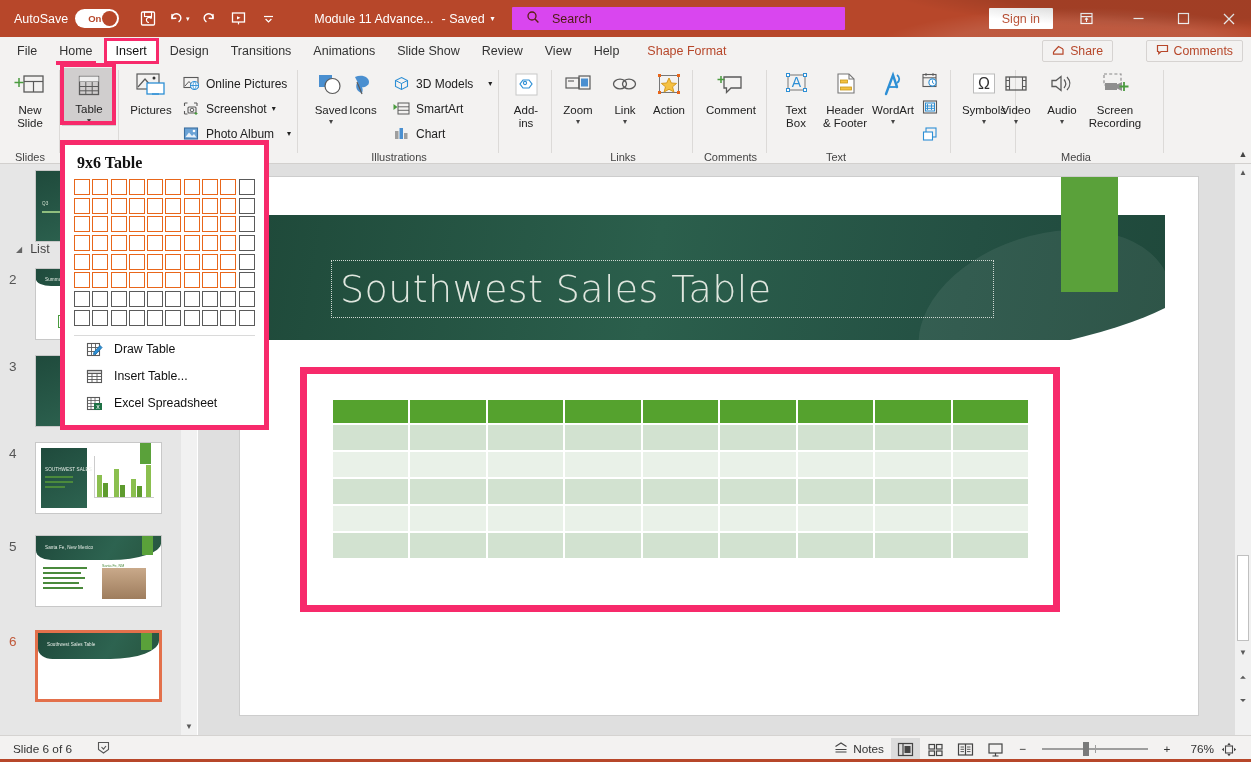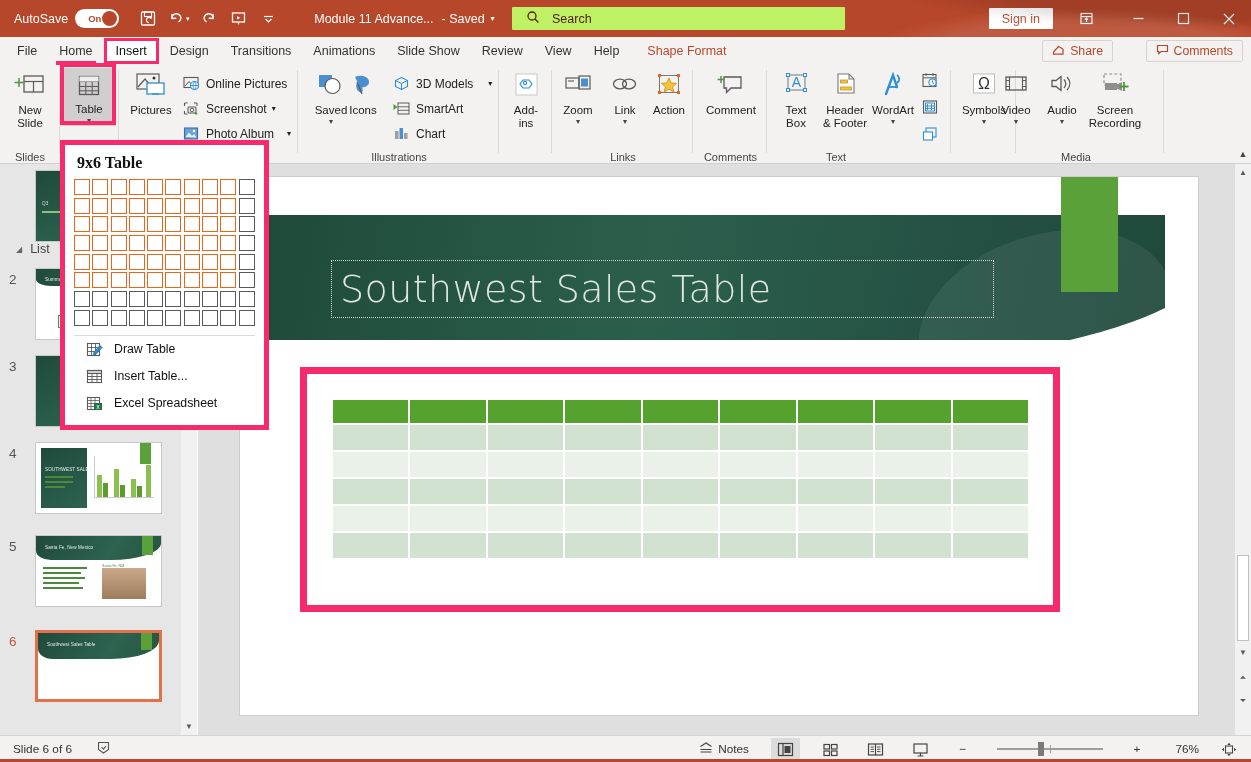--- a/index.html
+++ b/index.html
@@ -39,21 +39,21 @@
     width: 27px; height: 26px; display: flex; align-items: center; justify-content: center;
     color: #fff; font-size: 15px; position: relative;
   }
   .qat-btn svg { display:block; }
   .doc-title {
     margin-left: 32px; font-size: 12.5px; color: #fff; white-space: nowrap;
   }
   .saved-state { font-size: 12.5px; color: #fff; margin-left: 8px; }
   .search-box {
     position: absolute; left: 512px; top: 7px; width: 333px; height: 23px;
-    background: #bef264; display: flex; align-items: center; border-radius: 1px;
+    background: #d946ef; display: flex; align-items: center; border-radius: 1px;
   }
   .search-box .mag { margin-left: 14px; color: #5b2012; font-size: 13px; }
   .search-box .ph { margin-left: 12px; font-size: 12.5px; color: #4d1b10; }
   .signin-btn {
     position: absolute; right: 198px; top: 8px; height: 21px; padding: 0 13px;
     background: #fff; color: #b7472a; font-size: 12.5px;
     display: flex; align-items: center; border-radius: 1px;
   }
   .ribbon-display-btn { position: absolute; right: 152px; top: 8px; width: 26px; height: 21px;
     display:flex; align-items:center; justify-content:center; color:#fff; }
@@ -200,21 +200,21 @@
   .collapse-ribbon { position: absolute; left: 1235px; top: 146px; width: 16px; height: 16px; display:flex;align-items:center;justify-content:center;color:#444;font-size:9px;}
 
   
   .statusbar {
     position: absolute; left: 0; top: 735px; width: 1251px; height: 27px;
     background: #f3f2f1; border-top: 1px solid #d5d3d1;
     display: flex; align-items: center;
   }
   .statusbar::after{content:"";position:absolute;left:0;bottom:0;width:100%;height:3px;background:#b7472a;}
   .status-left { display: flex; align-items: center; gap: 24px; margin-left: 13px; font-size: 11.8px; color: #333; }
-  .status-right { position: absolute; right: 8px; display: flex; align-items: center; gap: 16px; }
+  .status-right { position: absolute; right: 8px; display: flex; align-items: center; gap: 1px; }
   .sb-btn { height: 22px; min-width: 24px; display: flex; align-items: center; justify-content: center;
             font-size: 11.8px; color: #333; gap: 5px; padding: 0 6px; }
   .sb-btn.active { background: #dcdcdc; }
   .zoom-slider { display: flex; align-items: center; gap: 0; margin: 0 6px; }
   .zoom-slider .track { width: 106px; height: 2px; background: #9e9e9e; position: relative; }
   .zoom-slider .tick { position: absolute; left: 53px; top: -3px; width: 1px; height: 8px; background: #9e9e9e; }
   .zoom-slider .knob { position: absolute; left: 41px; top: -6px; width: 6px; height: 14px; background: #7a7a7a; }
   .zoom-pct { font-size: 11.8px; color: #333; width: 34px; text-align: right; }
 </style>
 </head>

